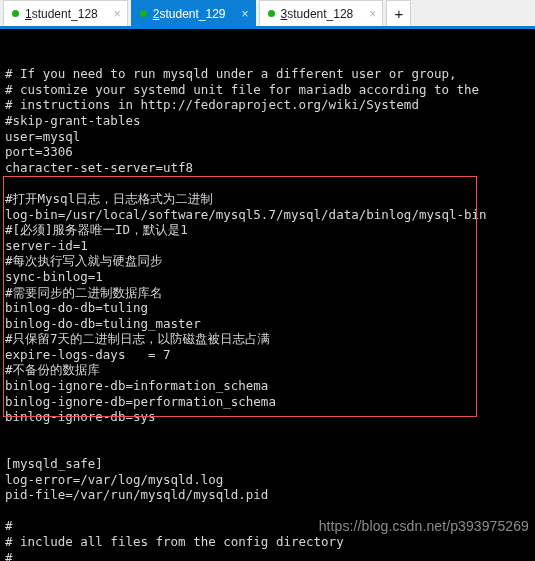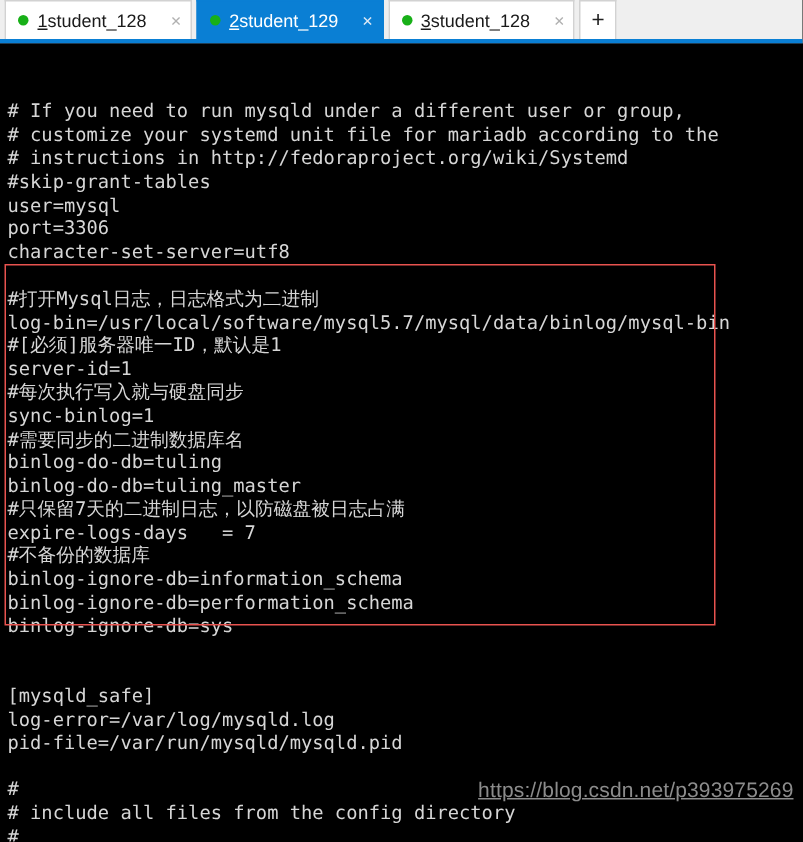--- a/index.html
+++ b/index.html
@@ -144,21 +144,20 @@
   .watermark {
     position: absolute;
     right: 6px;
     bottom: 26px;
     color: #8c8c8c;
     font-family: "Liberation Sans", sans-serif;
     font-size: 14px;
     letter-spacing: 0.1px;
     white-space: nowrap;
     pointer-events: none;
-    text-decoration: underline;
   }
 </style>
 </head>
 <body>
 
 <div class="app-window">
 
   <div class="tab-bar">
     <div class="tab">
       <span class="dot"></span>

